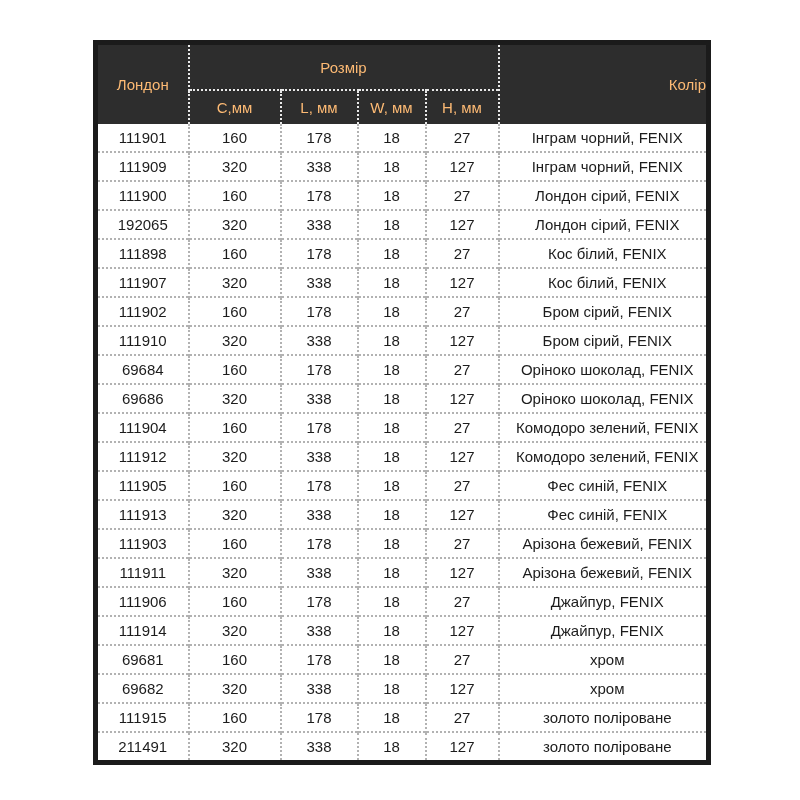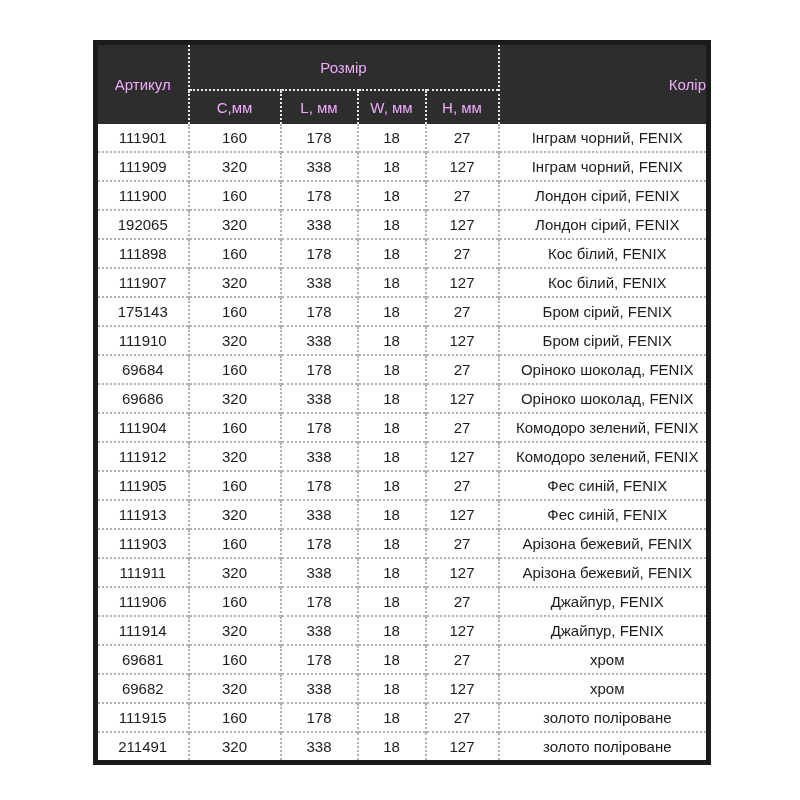--- a/index.html
+++ b/index.html
@@ -19,21 +19,21 @@
     position: absolute;
     left: 93px;
     top: 40px;
     width: 613px;
     border-collapse: collapse;
     table-layout: fixed;
     border: 5px solid #1b1b1b;
   }
   table.spec-table thead th {
     background: #2d2d2d;
-    color: #f0abfc;
+    color: #fdba74;
     font-weight: normal;
     font-size: 15px;
     padding: 0;
   }
   tr.header-top th { height: 44px; }
   tr.header-sub th {
     height: 33px;
     border-top: 2px dotted #e9e9e9;
     border-left: 2px dotted #e9e9e9;
   }
@@ -76,21 +76,21 @@
     <colgroup>
       <col style="width:93px">
       <col style="width:92px">
       <col style="width:77px">
       <col style="width:68px">
       <col style="width:73px">
       <col style="width:210px">
     </colgroup>
     <thead>
       <tr class="header-top">
-        <th rowspan="2" class="article-header">Артикул</th>
+        <th rowspan="2" class="article-header">Лондон</th>
         <th colspan="4" class="size-group-header">Розмір</th>
         <th rowspan="2" class="color-header">Колір</th>
       </tr>
       <tr class="header-sub">
         <th>С,мм</th>
         <th>L, мм</th>
         <th>W, мм</th>
         <th>Н, мм</th>
       </tr>
     </thead>
@@ -137,21 +137,21 @@
         </tr>
         <tr>
           <td class="col-article">111907</td>
           <td class="col-c">320</td>
           <td class="col-l">338</td>
           <td class="col-w">18</td>
           <td class="col-h">127</td>
           <td class="col-color">Кос білий, FENIX</td>
         </tr>
         <tr>
-          <td class="col-article">175143</td>
+          <td class="col-article">111902</td>
           <td class="col-c">160</td>
           <td class="col-l">178</td>
           <td class="col-w">18</td>
           <td class="col-h">27</td>
           <td class="col-color">Бром сірий, FENIX</td>
         </tr>
         <tr>
           <td class="col-article">111910</td>
           <td class="col-c">320</td>
           <td class="col-l">338</td>

